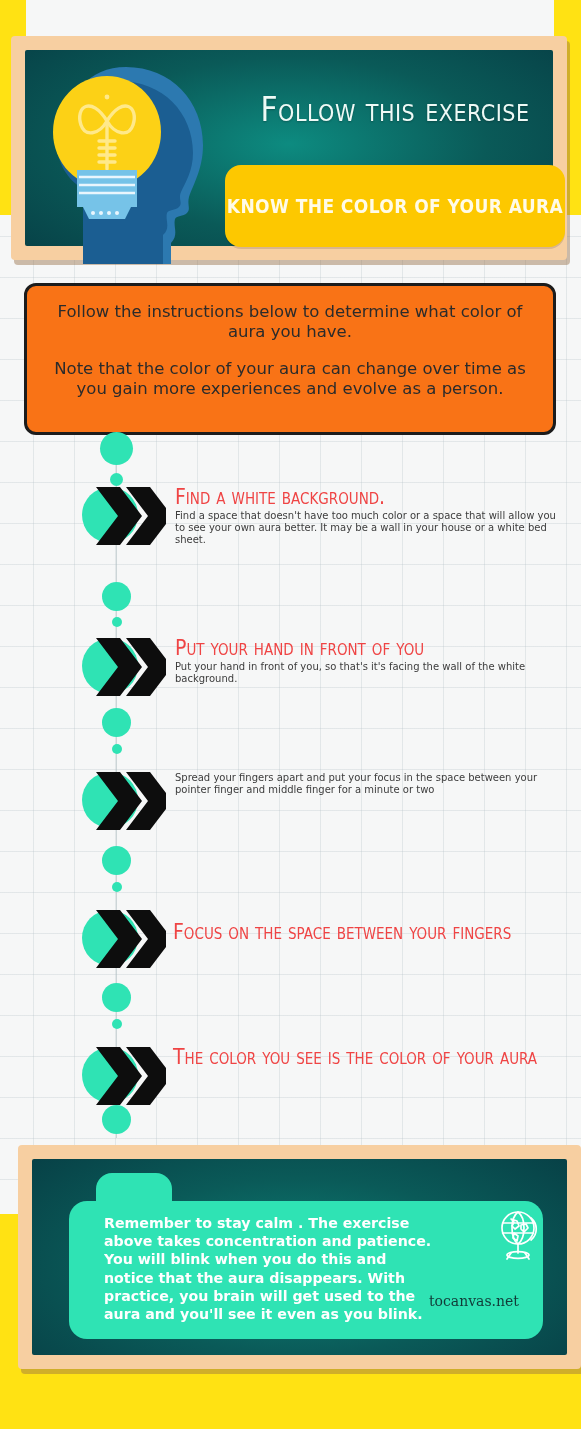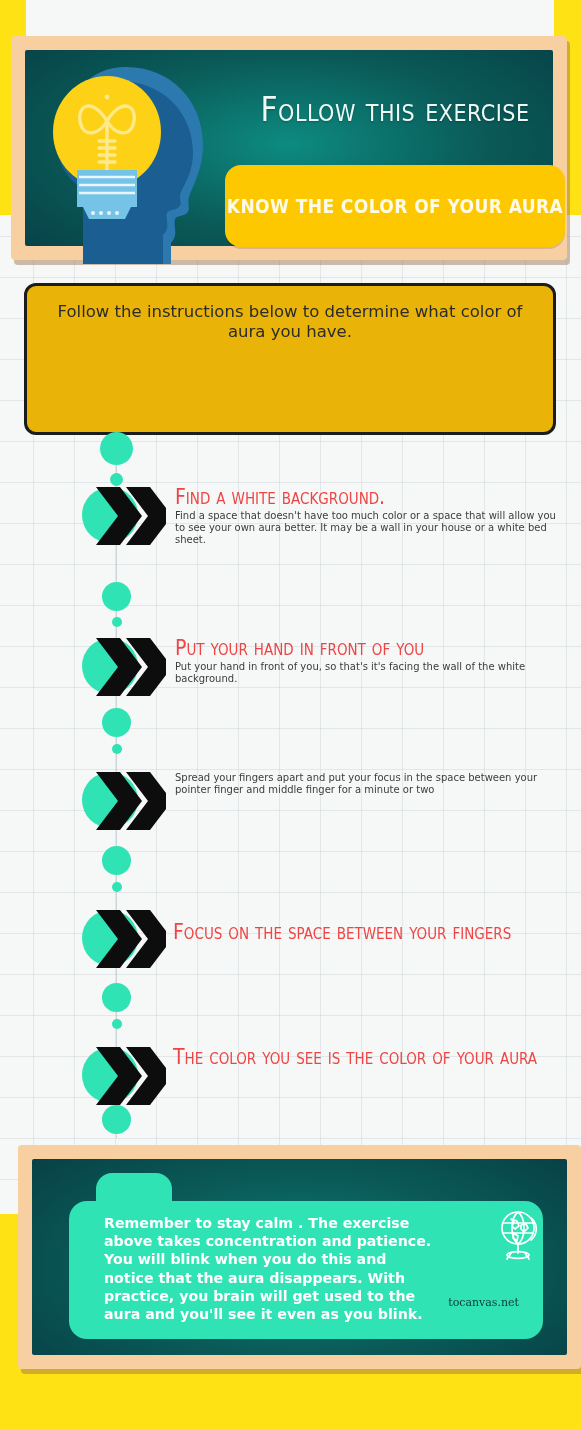--- a/index.html
+++ b/index.html
@@ -115,21 +115,21 @@
     text-transform: uppercase;
     white-space: nowrap;
   }
 
   
   #intro-box {
     position: absolute;
     left: 24px; top: 283px;
     width: 532px;
     min-height: 152px;
-    background: #eab308;
+    background: #f97316;
     border: 3px solid #1c1c1c;
     border-radius: 12px;
     box-sizing: border-box;
     padding: 16px 22px 14px 22px;
     text-align: center;
     color: #2b2b2b;
     font-family: "DejaVu Sans", sans-serif;
     font-size: 16.5px;
     line-height: 1.22;
   }
@@ -229,21 +229,21 @@
     font-family: "DejaVu Sans", sans-serif;
     font-size: 14.2px;
     font-weight: bold;
     line-height: 1.28;
   }
   #footer-site {
     position: absolute;
     right: 48px; bottom: 46px;
     color: #123b38;
     font-family: "DejaVu Serif", "Liberation Serif", serif;
-    font-size: 11px;
+    font-size: 14px;
   }
   #globe-icon {
     position: absolute;
     right: 22px; top: 48px;
     width: 52px; height: 56px;
   }
 </style>
 </head>
 <body>
 
@@ -300,20 +300,21 @@
 
       <div id="header-subtitle-btn">
         <span>Know the color of your aura</span>
       </div>
 
     </div>
   </div>
 
   <div id="intro-box">
     <p>Follow the instructions below to determine what color of aura you have.</p>
+    <p>Note that the color of your aura can change over time as you gain more experiences and evolve as a person.</p>
   </div>
 
   <div id="connector-line"></div>
 
   <div class="dot" style="left:100px; top:432px; width:33px; height:33px;"></div>
   <div class="dot" style="left:110px; top:473px; width:13px; height:13px;"></div>
 
   <div class="dot" style="left:102px; top:582px; width:29px; height:29px;"></div>
   <div class="dot" style="left:112px; top:617px; width:10px; height:10px;"></div>
 

